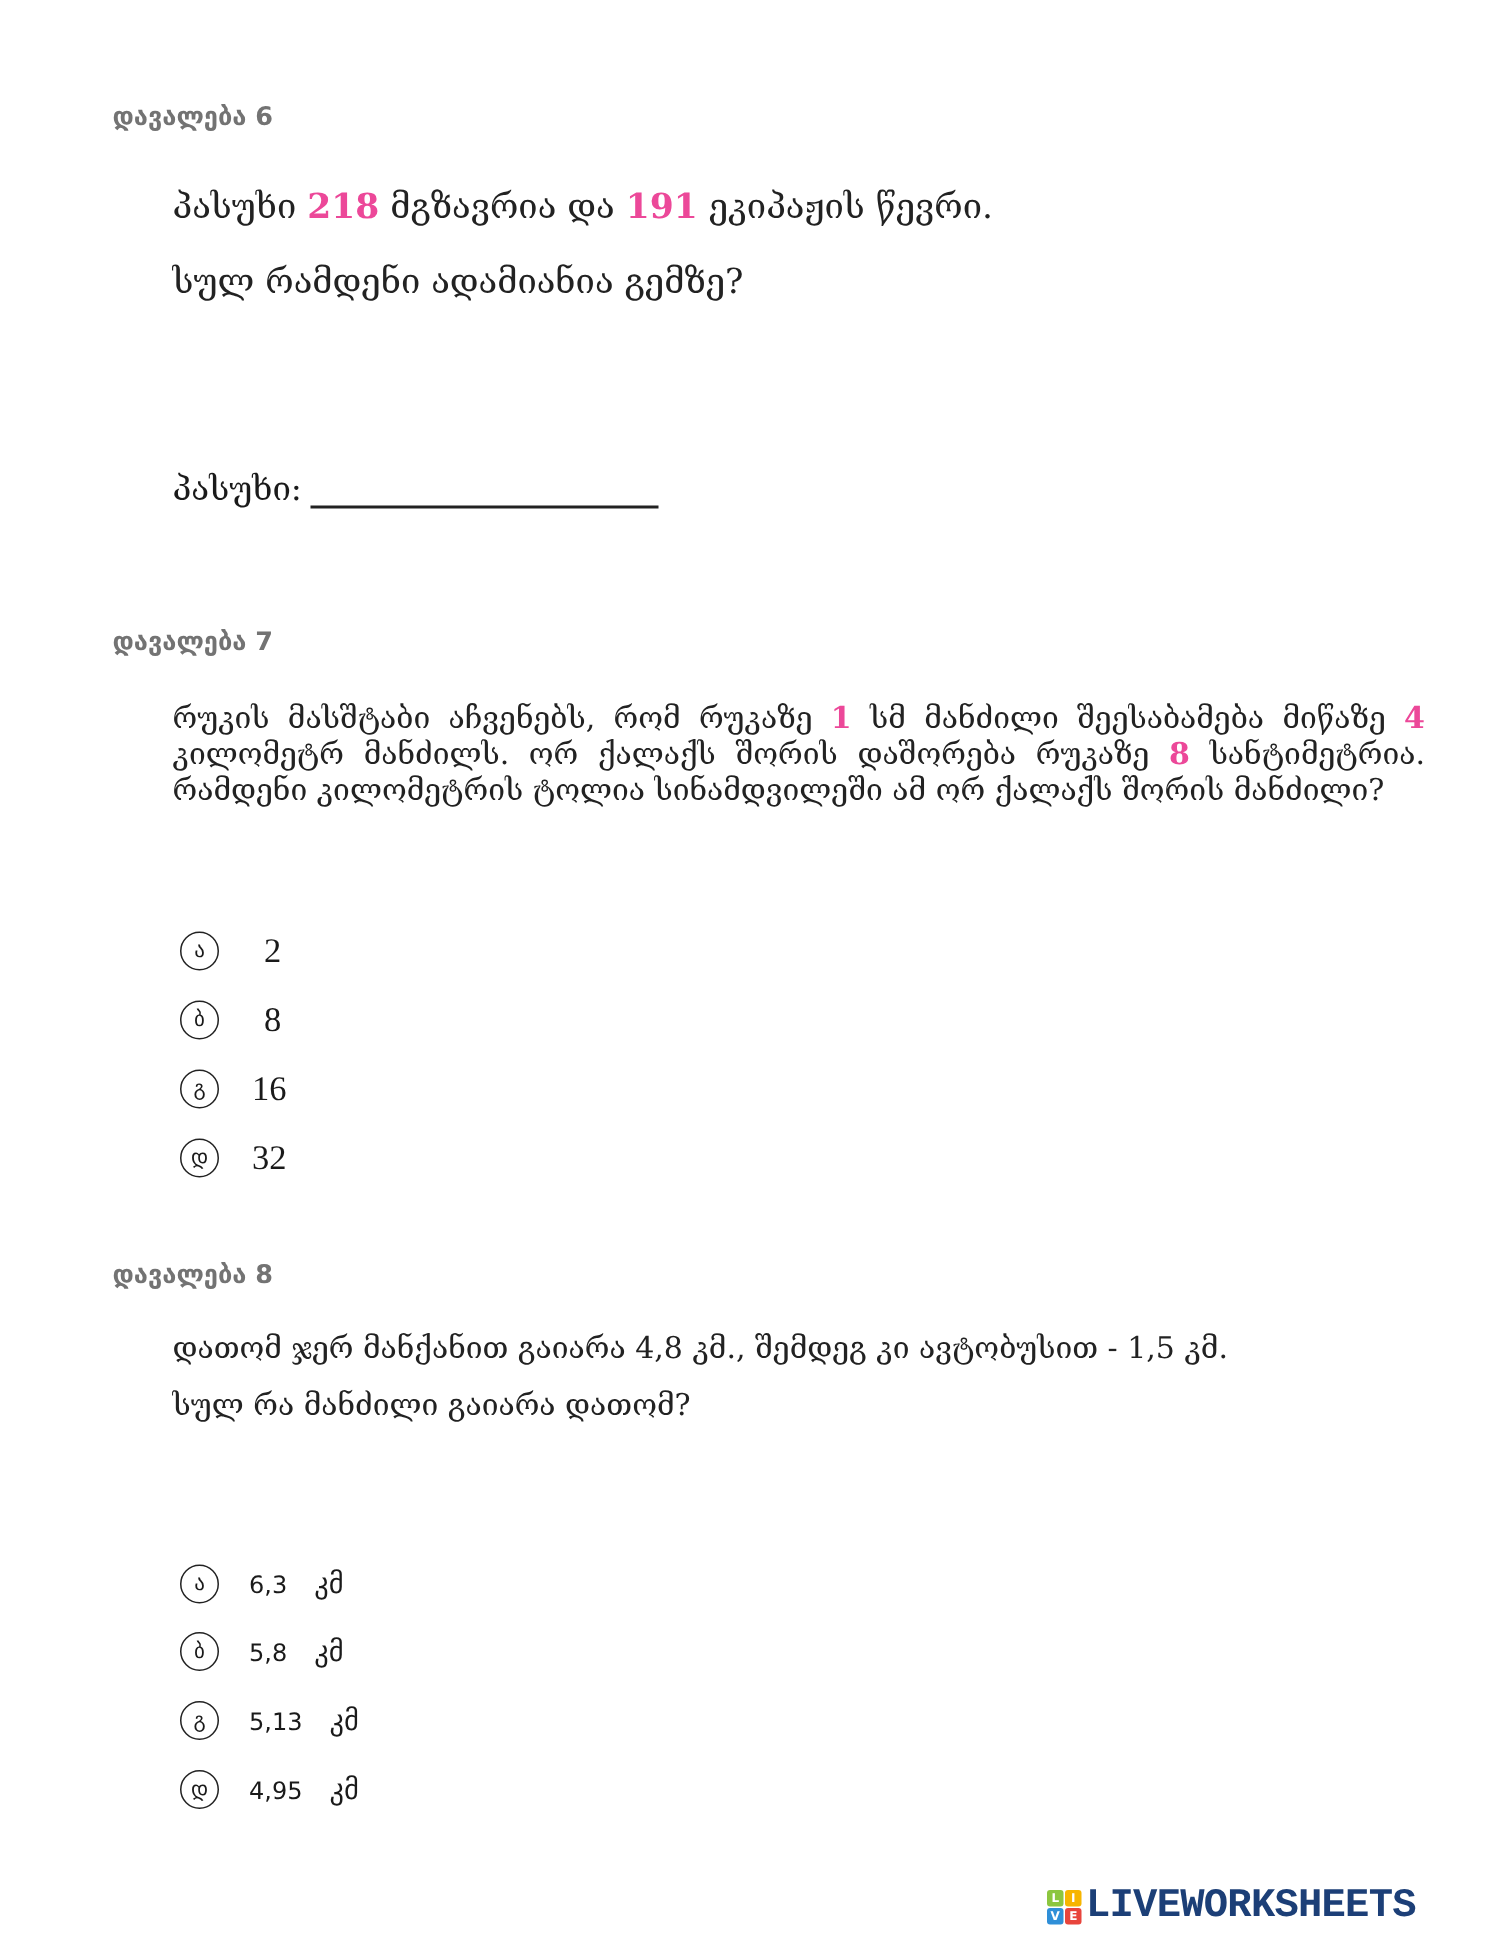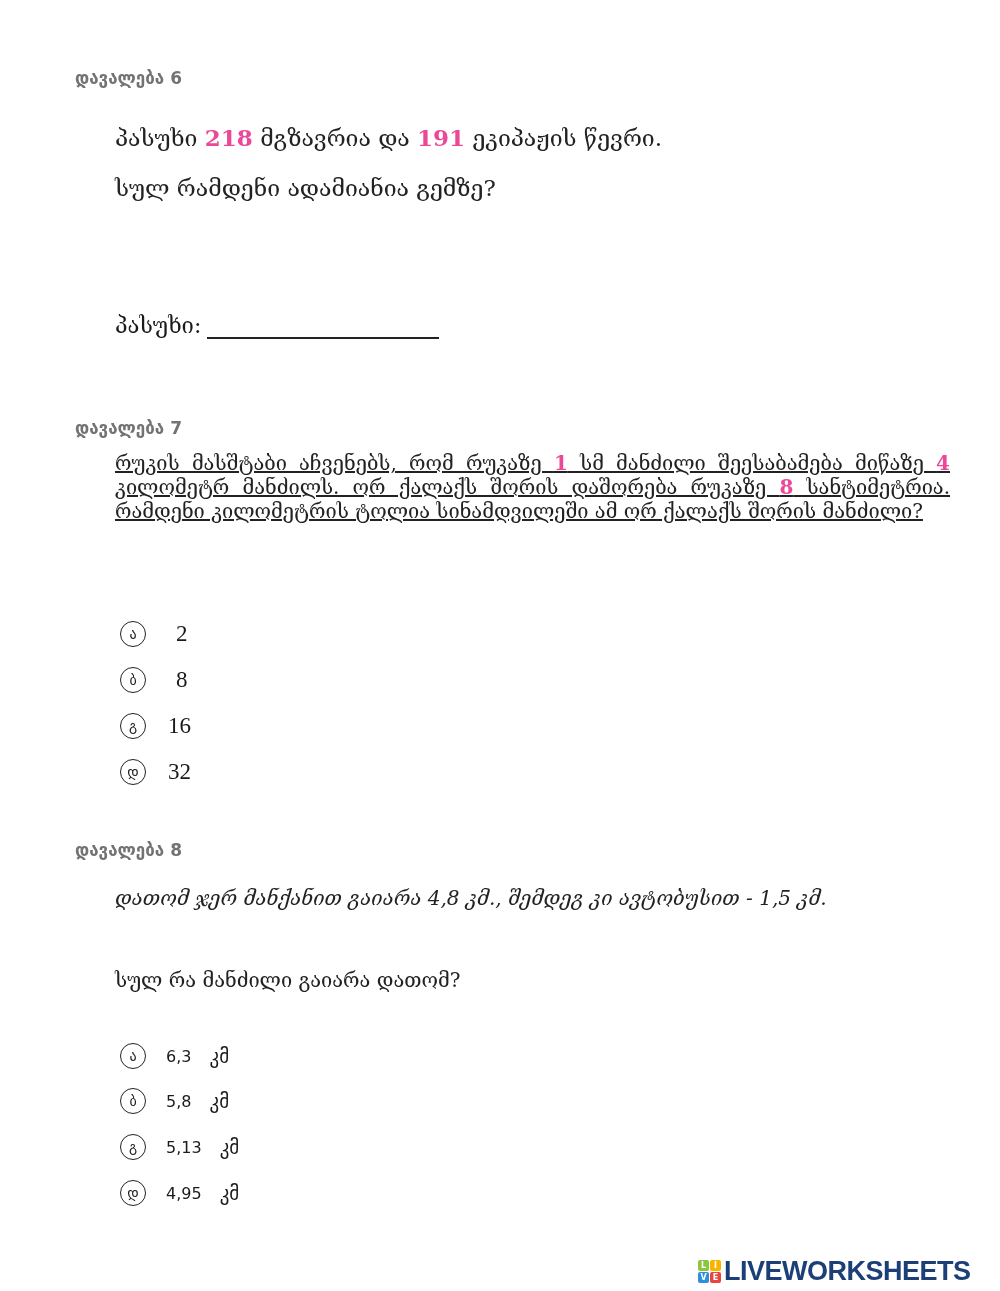--- a/index.html
+++ b/index.html
@@ -10,57 +10,57 @@
     .task-title {
       position: absolute; left: 75px; font-family: "DejaVu Sans", sans-serif;
       font-weight: bold; font-size: 17px; color: #737373;
     }
     .para {
       position: absolute; left: 115px; font-size: 23px; line-height: 28px; color: #222;
       font-family: "DejaVu Serif", serif;
     }
     .para b { font-weight: bold; color: #ec4899; }
     .justify { text-align: justify; width: 835px; font-size: 20px; line-height: 24px; }
-    .answer-row { position: absolute; left: 115px; top: 313px; font-size: 22px; display: flex; align-items: flex-start; }
+    .answer-row { position: absolute; left: 115px; top: 313px; font-size: 22px; display: flex; align-items: center; }
     .answer-line { display: inline-block; width: 232px; border-bottom: 2px solid #222; height: 24px; margin-left: 6px; }
     .option { position: absolute; left: 120px; display: flex; align-items: center; font-size: 22px; }
     .circle {
       width: 26px; height: 26px; border: 1.6px solid #222; border-radius: 50%;
       display: flex; align-items: center; justify-content: center; font-size: 14px;
       font-family: "DejaVu Sans", sans-serif; box-sizing: border-box; cursor: pointer;
     }
     .opt-val { margin-left: 22px; font-family: "Liberation Serif", serif; font-size: 23px; }
     .opt-val.sans { font-family: "DejaVu Sans", sans-serif; font-size: 16px; margin-left: 20px; }
     .unit { margin-left: 18px; font-family: "DejaVu Sans", sans-serif; font-size: 19px; }
     .logo { position: absolute; left: 698px; top: 1256px; display: flex; align-items: center; }
     .live-grid { display: grid; grid-template-columns: 11px 11px; grid-template-rows: 11px 11px; gap: 1px; margin-right: 3px; }
     .live-grid span {
       font-family: "DejaVu Sans", sans-serif; font-size: 8px; font-weight: bold; color: #fff;
       display: flex; align-items: center; justify-content: center; border-radius: 2px;
     }
     .logo-text {
-      font-family: Liberation Sans, sans-serif; font-weight: bold; font-size: 27px;
+      font-family: Liberation Mono, monospace; font-weight: bold; font-size: 27px;
       color: #1c3f77; letter-spacing: -0.5px;
     }
   </style>
 </head>
 <body>
 
 <div class="task-title" style="top:68px;">დავალება 6</div>
 <div class="para" style="top:124px;">
   <span>პასუხი </span><b>218</b><span> მგზავრია და </span><b>191</b><span> ეკიპაჟის წევრი.</span>
 </div>
 <div class="para" style="top:174px;">სულ რამდენი ადამიანია გემზე?</div>
 <div class="answer-row">
   <span>პასუხი:</span>
   <span class="answer-line"></span>
 </div>
 
 <div class="task-title" style="top:418px;text-align:center;">დავალება 7</div>
-<div class="para justify" style="top:451px;text-decoration:underline;">
+<div class="para justify" style="top:466px;">
   <span>რუკის მასშტაბი აჩვენებს, რომ რუკაზე </span><b>1</b><span> სმ მანძილი შეესაბამება მიწაზე </span><b>4</b><span> კილომეტრ მანძილს. ორ ქალაქს შორის დაშორება რუკაზე </span><b>8</b><span> სანტიმეტრია.  რამდენი კილომეტრის ტოლია სინამდვილეში ამ ორ ქალაქს შორის მანძილი?</span>
 </div>
 
 <div class="option" style="top:621px;">
   <span class="circle">ა</span>
   <span class="opt-val" style="margin-left:30px;">2</span>
 </div>
 <div class="option" style="top:667px;">
   <span class="circle">ბ</span>
   <span class="opt-val" style="margin-left:30px;">8</span>
@@ -68,22 +68,22 @@
 <div class="option" style="top:713px;">
   <span class="circle">გ</span>
   <span class="opt-val">16</span>
 </div>
 <div class="option" style="top:759px;">
   <span class="circle">დ</span>
   <span class="opt-val">32</span>
 </div>
 
 <div class="task-title" style="top:840px;">დავალება 8</div>
-<div class="para" style="top:884px; font-size:20px;font-style:italic;">დათომ ჯერ მანქანით გაიარა 4,8 კმ., შემდეგ კი ავტობუსით - 1,5 კმ.</div>
-<div class="para" style="top:966px; font-size:20px;">სულ რა მანძილი გაიარა დათომ?</div>
+<div class="para" style="top:884px; font-size:20px;">დათომ ჯერ მანქანით გაიარა 4,8 კმ., შემდეგ კი ავტობუსით - 1,5 კმ.</div>
+<div class="para" style="top:922px; font-size:20px;">სულ რა მანძილი გაიარა დათომ?</div>
 
 <div class="option" style="top:1043px;">
   <span class="circle">ა</span>
   <span class="opt-val sans">6,3</span>
   <span class="unit">კმ</span>
 </div>
 <div class="option" style="top:1088px;">
   <span class="circle">ბ</span>
   <span class="opt-val sans">5,8</span>
   <span class="unit">კმ</span>

